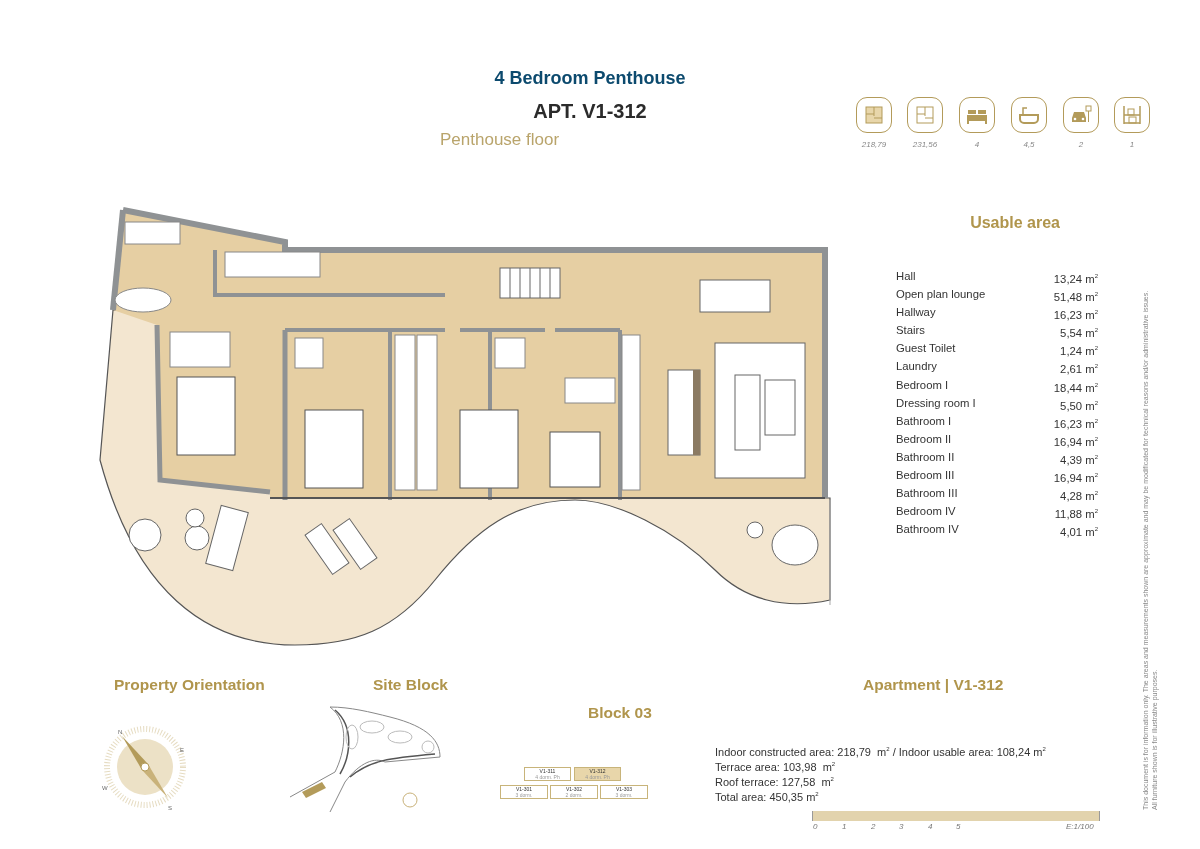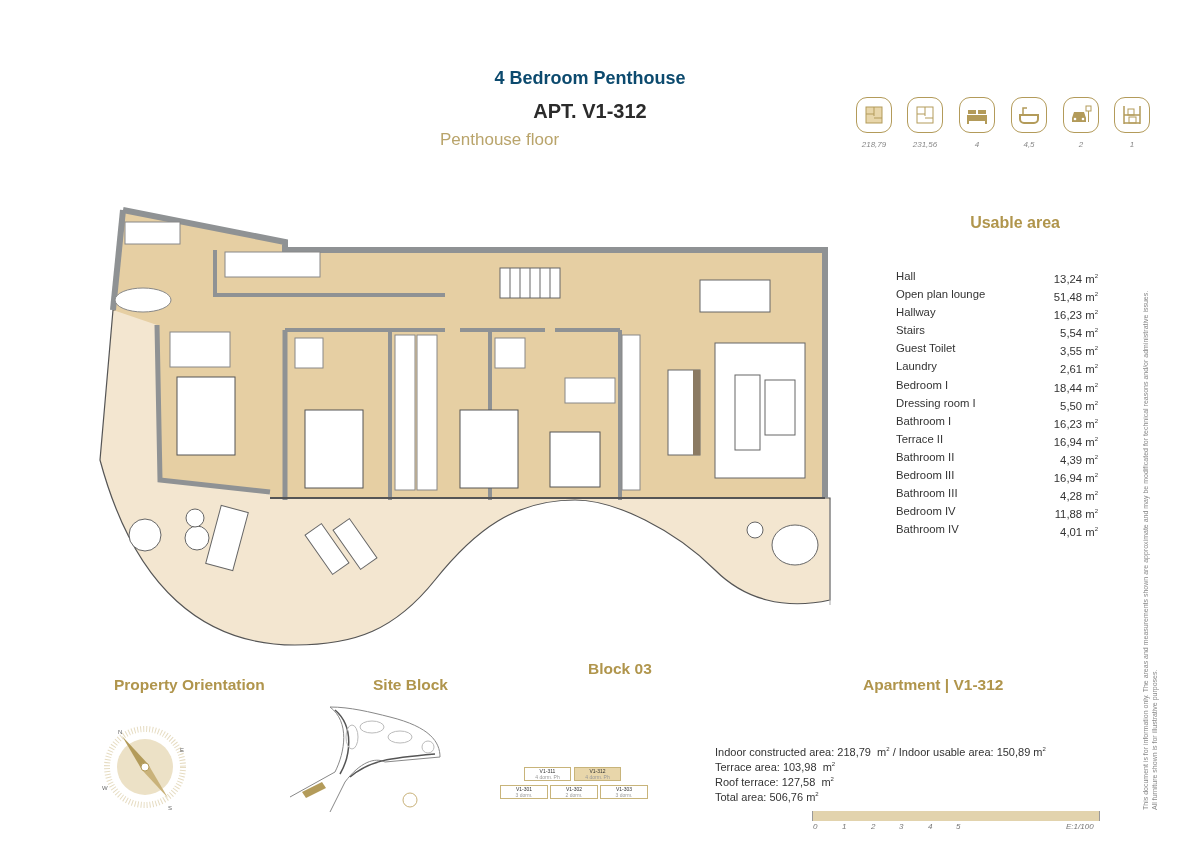--- a/index.html
+++ b/index.html
@@ -163,40 +163,40 @@
   <div class="room-row">
       <span>Hallway</span>
       <span><span>16,23</span> m<sup>2</sup></span>
     </div>
   <div class="room-row">
       <span>Stairs</span>
       <span><span>5,54</span> m<sup>2</sup></span>
     </div>
   <div class="room-row">
       <span>Guest Toilet</span>
-      <span><span>3,55</span> m<sup>2</sup></span>
+      <span><span>1,24</span> m<sup>2</sup></span>
     </div>
   <div class="room-row">
       <span>Laundry</span>
       <span><span>2,61</span> m<sup>2</sup></span>
     </div>
   <div class="room-row">
       <span>Bedroom I</span>
       <span><span>18,44</span> m<sup>2</sup></span>
     </div>
   <div class="room-row">
       <span>Dressing room I</span>
       <span><span>5,50</span> m<sup>2</sup></span>
     </div>
   <div class="room-row">
       <span>Bathroom I</span>
       <span><span>16,23</span> m<sup>2</sup></span>
     </div>
   <div class="room-row">
-      <span>Terrace II</span>
+      <span>Bedroom II</span>
       <span><span>16,94</span> m<sup>2</sup></span>
     </div>
   <div class="room-row">
       <span>Bathroom II</span>
       <span><span>4,39</span> m<sup>2</sup></span>
     </div>
   <div class="room-row">
       <span>Bedroom III</span>
       <span><span>16,94</span> m<sup>2</sup></span>
     </div>
@@ -214,21 +214,21 @@
     </div>
 </div>
 
 <div class="abs disclaimer">
   <div style="left:0;top:600px">This document is for information only. The areas and measurements shown are approximate and may be modificated for technical reasons and/or administrative issues.</div>
   <div style="left:9px;top:600px">All furniture shown is for illustrative purposes.</div>
 </div>
 
 <div class="abs section-h" style="left:66px;top:676px">Property Orientation</div>
 <div class="abs section-h" style="left:325px;top:676px">Site Block</div>
-<div class="abs section-h" style="left:540px;top:660px">Block 03</div>
+<div class="abs section-h" style="left:540px;top:704px">Block 03</div>
 <div class="abs section-h" style="left:815px;top:676px">Apartment | V1-312</div>
 
 <svg class="abs" style="left:100px;top:722px" width="90" height="90" viewBox="0 0 90 90">
   <circle cx="45" cy="45" r="38" fill="none" stroke="#e6dcc2" stroke-width="6" stroke-dasharray="1 2"></circle>
   <circle cx="45" cy="45" r="28" fill="#ece1c6"></circle>
   <polygon points="22,14 48,42 42,48" fill="#b39b5a"></polygon>
   <polygon points="68,76 42,48 48,42" fill="#c9b27a"></polygon>
   <circle cx="45" cy="45" r="4" fill="#fff" stroke="#b39b5a"></circle>
   <text x="18" y="12" font-size="6" fill="#666" font-family="Liberation Sans, sans-serif">N</text>
   <text x="80" y="30" font-size="6" fill="#666" font-family="Liberation Sans, sans-serif">E</text>
@@ -262,24 +262,24 @@
 <div class="blk" style="left:550px;top:785px;width:46px;height:12px">
     <div>V1-302</div>
     <div style="color:#999">2 dorm.</div>
   </div>
 <div class="blk" style="left:600px;top:785px;width:46px;height:12px">
     <div>V1-303</div>
     <div style="color:#999">3 dorm.</div>
   </div>
 
 <div class="abs areas">
-  <div><span>Indoor constructed area:</span> <span>218,79</span>&nbsp; m<sup>2</sup> / <span>Indoor usable area:</span> <span>150,89</span> m<sup>2</sup></div>
+  <div><span>Indoor constructed area:</span> <span>218,79</span>&nbsp; m<sup>2</sup> / <span>Indoor usable area:</span> <span>108,24</span> m<sup>2</sup></div>
   <div><span>Terrace area:</span> <span>103,98</span>&nbsp; m<sup>2</sup></div>
   <div><span>Roof terrace:</span> <span>127,58</span>&nbsp; m<sup>2</sup></div>
-  <div><span>Total area:</span> <span>506,76</span> m<sup>2</sup></div>
+  <div><span>Total area:</span> <span>450,35</span> m<sup>2</sup></div>
 </div>
 
 <div class="abs scale"></div>
 <div class="abs scale-label" style="left:813px">0</div>
 <div class="abs scale-label" style="left:842px">1</div>
 <div class="abs scale-label" style="left:871px">2</div>
 <div class="abs scale-label" style="left:899px">3</div>
 <div class="abs scale-label" style="left:928px">4</div>
 <div class="abs scale-label" style="left:956px">5</div>
 <div class="abs scale-label" style="left:1066px">E:1/100</div>

